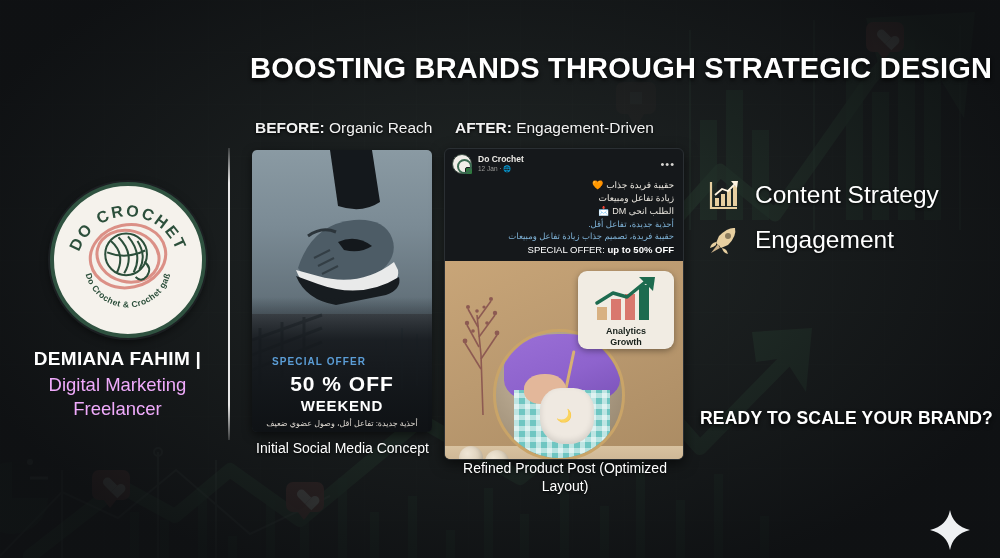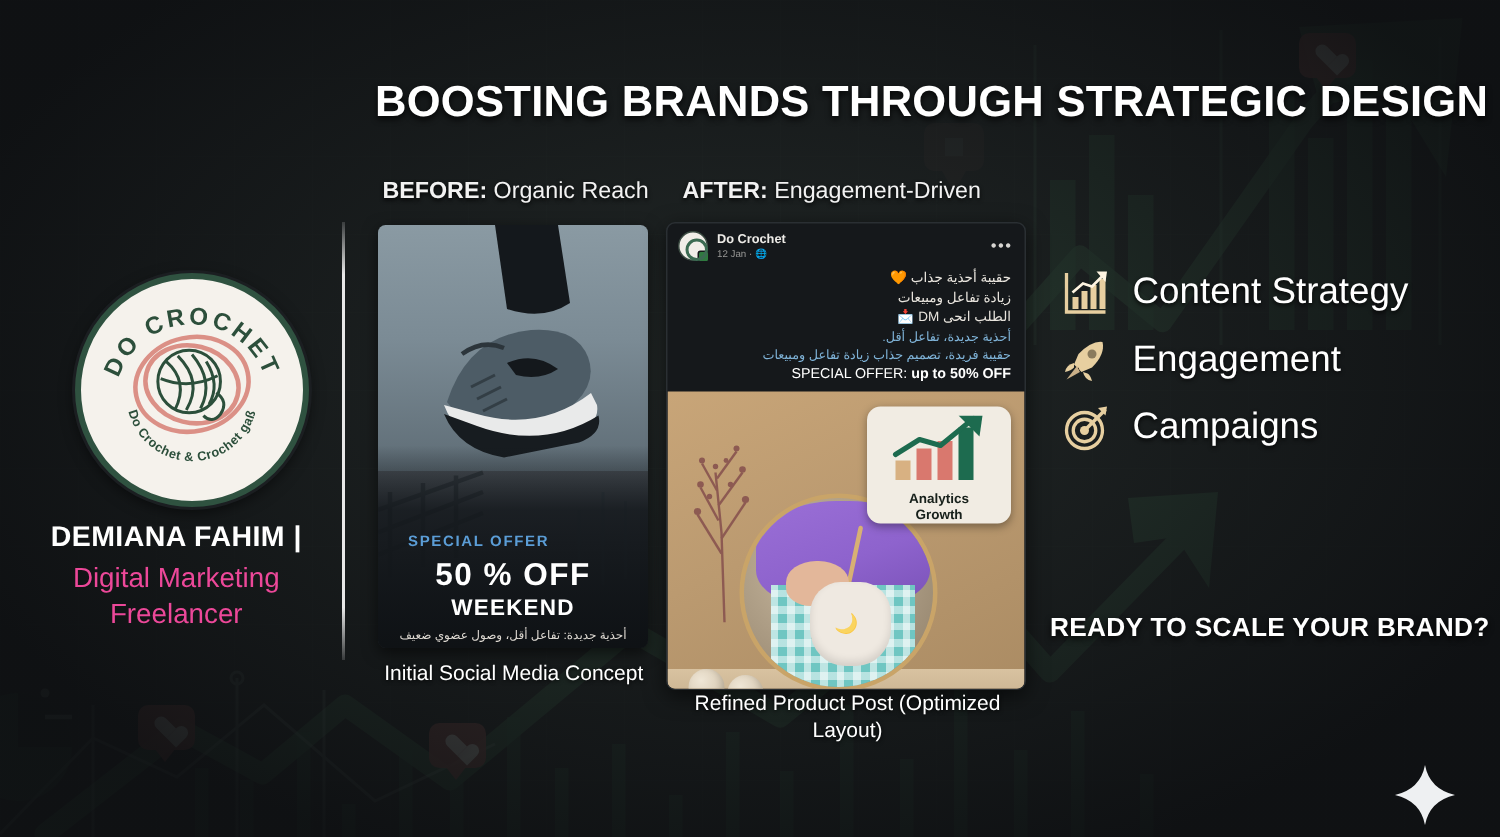--- a/index.html
+++ b/index.html
@@ -79,21 +79,21 @@
     overflow:hidden;
   }
   #logo svg { position:absolute; inset:0; }
   #brand-name {
     position:absolute; left:10px; top:348px; width:215px;
     text-align:center; font-size:19px; font-weight:bold;
     color:#fff; letter-spacing:.3px; white-space:nowrap;
   }
   #brand-role {
     position:absolute; left:10px; top:373px; width:215px;
-    text-align:center; font-size:18.5px; color:#ec4899; line-height:1.28;
+    text-align:center; font-size:18.5px; color:#f0abfc; line-height:1.28;
   }
 
   
   #divider {
     position:absolute; left:228px; top:148px; width:2px; height:292px;
     background:linear-gradient(to bottom, rgba(255,255,255,.15), #e8e8e8 12%, #e8e8e8 88%, rgba(255,255,255,.15));
   }
 
   
   #before-card {
@@ -441,21 +441,21 @@
         <span class="ring"></span>
       </div>
     <div>
       <div class="post-name">Do Crochet</div>
       <div class="post-meta">‏12 Jan · 🌐</div>
     </div>
     <div class="post-dots">•••</div>
   </div>
 
   <div class="post-caption">
-    <div class="cap-l1">حقيبة أحذية جذاب 🧡</div>
+    <div class="cap-l1">حقيبة فريدة جذاب 🧡</div>
     <div class="cap-l2">زيادة تفاعل ومبيعات</div>
     <div class="cap-l3">الطلب انحى DM 📩</div>
     <div class="cap-l4">أحذية جديدة، تفاعل أقل.</div>
     <div class="cap-l5">حقيبة فريدة، تصميم جذاب زيادة تفاعل ومبيعات</div>
     <div class="cap-l6"><span>SPECIAL OFFER:</span><b> up to 50% OFF</b></div>
   </div>
 
   <div class="post-photo">
     <div class="photo-shelf"></div>
 
@@ -534,32 +534,20 @@
         <circle cx="20" cy="12" r="3" fill="#8a7b5d"></circle>
         <path d="M11 21 L6 26 L4 28 L7 26 L12 24 Z" fill="#cdb display"></path>
         <path d="M10 20 L3 29 L12 24 Z" fill="#cbb189"></path>
         <path d="M8 18 Q3 19 2 24 Q6 23 8 21 Z" fill="#e7cfa0"></path>
         <path d="M14 24 Q15 29 20 30 Q19 26 17 25 Z" fill="#e7cfa0"></path>
       </svg>
     </span>
     <span class="flabel">Engagement</span>
   </div>
 
-  <div class="feature">
-    <span class="ficon">
-      <svg width="32" height="32" viewBox="0 0 32 32">
-        <circle cx="15" cy="18" r="12" stroke="#e7cfa0" stroke-width="2.2" fill="none"></circle>
-        <circle cx="15" cy="18" r="7.5" stroke="#e7cfa0" stroke-width="2.2" fill="none"></circle>
-        <circle cx="15" cy="18" r="3" fill="#e7cfa0"></circle>
-        <path d="M15 18 L29 4" stroke="#e7cfa0" stroke-width="2.4"></path>
-        <path d="M24 3 L30 2 L29 8 Z" fill="#e7cfa0"></path>
-      </svg>
-    </span>
-    <span class="flabel">Campaigns</span>
-  </div>
 
 </div>
 
 <div id="cta">READY TO SCALE YOUR BRAND?</div>
 
 <svg id="sparkle" width="44" height="44" viewBox="0 0 44 44">
   <path d="M22 2 Q25 18 42 22 Q25 26 22 42 Q19 26 2 22 Q19 18 22 2 Z" fill="#eef0f2"></path>
 </svg>
 
 </body></html>

